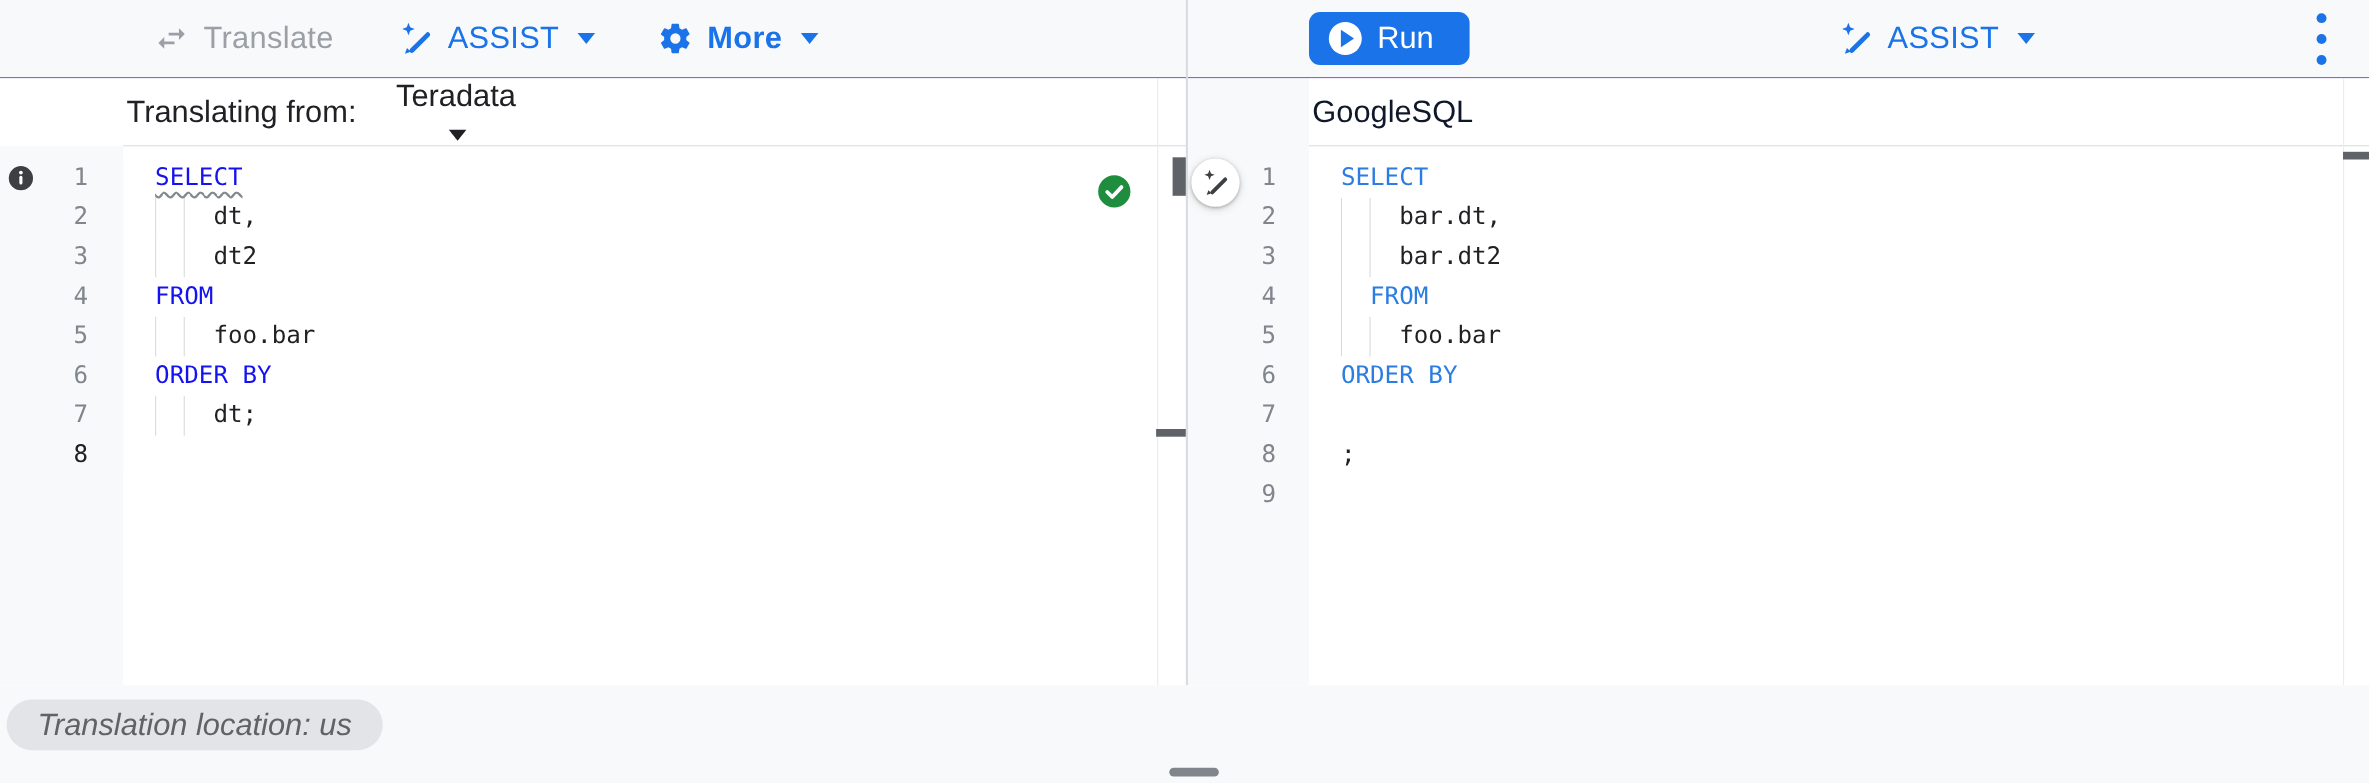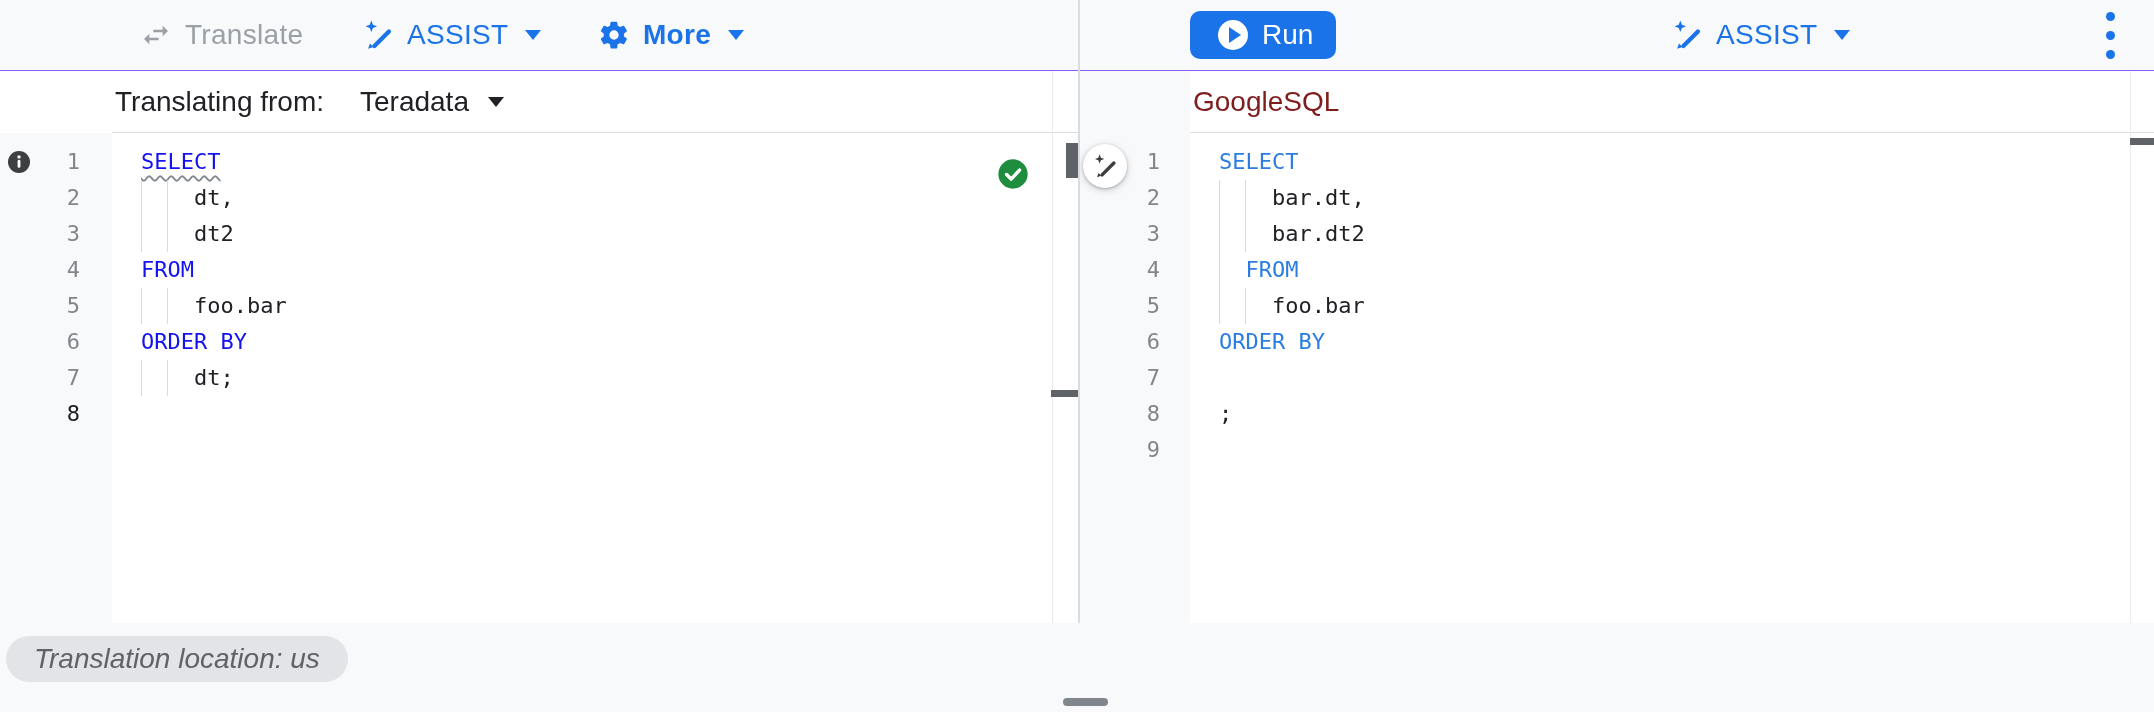--- a/index.html
+++ b/index.html
@@ -13,46 +13,46 @@
         font-size:28px;font-weight:500;letter-spacing:.3px;color:#1a73e8;cursor:pointer;
         background:none;border:none;padding:0;font-family:inherit;}
   .tbtn.disabled{color:#9aa0a6;cursor:default;}
   .tbtn svg{display:block;}
   .caret{width:0;height:0;border-left:8px solid transparent;border-right:8px solid transparent;
          border-top:10px solid currentColor;margin-left:4px;}
   #btn-translate{left:140px;}
   #btn-assist-left{left:362px;}
   #btn-more{left:598px;font-weight:bold;}
   #btn-run{left:1190px;top:11px;height:48px;width:146px;background:#1a73e8;border-radius:10px;
-           display:flex;align-items:center;gap:14px;padding-left:28px;color:#fff;
+           display:flex;align-items:center;gap:14px;padding-left:18px;color:#fff;
            font-size:28px;font-weight:500;border:none;cursor:pointer;position:absolute;font-family:inherit;}
   .play{width:30px;height:30px;border-radius:50%;background:#fff;position:relative;flex:0 0 auto;}
   .play::after{content:"";position:absolute;left:11px;top:7px;width:0;height:0;
                border-top:8px solid transparent;border-bottom:8px solid transparent;
                border-left:12px solid #1a73e8;}
   #btn-assist-right{left:1671px;}
   #btn-save{left:1905px;}
   #btn-kebab{left:2096px;width:28px;justify-content:center;}
   .kebab{display:flex;flex-direction:column;gap:10px;}
   .kebab i{width:9px;height:9px;border-radius:50%;background:#1a73e8;display:block;}
 
   
   .vdivider{position:absolute;left:1078px;top:0;width:2px;height:623px;background:#d9dce0;}
   .lheader{position:absolute;left:0;top:71px;width:1078px;height:62px;background:#fff;}
   .lheader-border{position:absolute;left:112px;top:132px;width:966px;height:1px;background:#dadce0;}
   .lheader .lbl{position:absolute;left:115px;top:0;line-height:62px;font-size:28px;color:#202124;}
   .dialect{position:absolute;left:360px;top:0;height:62px;display:flex;align-items:center;gap:15px;
-           font-size:28px;color:#202124;cursor:pointer;}
+           font-size:28px;color:#202124;cursor:pointer;flex-direction:column;}
   .dialect .caret{border-top-color:#202124;}
   .check{position:absolute;left:997px;top:87px;width:32px;height:32px;}
 
   .rgutter{position:absolute;left:1080px;top:71px;width:110px;height:552px;background:#f8f9fa;}
   .rheader{position:absolute;left:1190px;top:71px;width:964px;height:61px;background:#fff;
            border-bottom:1px solid #dadce0;}
-  .rheader .lbl{position:absolute;left:3px;top:0;line-height:61px;font-size:28px;color:#7f1d1d;}
+  .rheader .lbl{position:absolute;left:3px;top:0;line-height:61px;font-size:28px;color:#0f172a;}
 
   .lgutter{position:absolute;left:0;top:133px;width:112px;height:490px;background:#f8f9fa;}
   .bottom{position:absolute;left:0;top:623px;width:2154px;height:89px;background:#f8f9fa;font-style:italic;}
   .pill{position:absolute;left:6px;top:13px;height:46px;border-radius:24px;background:#e2e4e7;
         display:flex;align-items:center;padding:0 28px;font-size:28px;color:#5f6368;white-space:nowrap;}
   .grip{position:absolute;left:1063px;top:698px;width:45px;height:8px;border-radius:4px;background:#80868b;cursor:row-resize;}
 
   
   .lscroll-line{position:absolute;left:1052px;top:71px;width:1px;height:552px;background:#e8eaed;}
   .rscroll-line{position:absolute;left:2130px;top:71px;width:1px;height:552px;background:#ecedef;}

